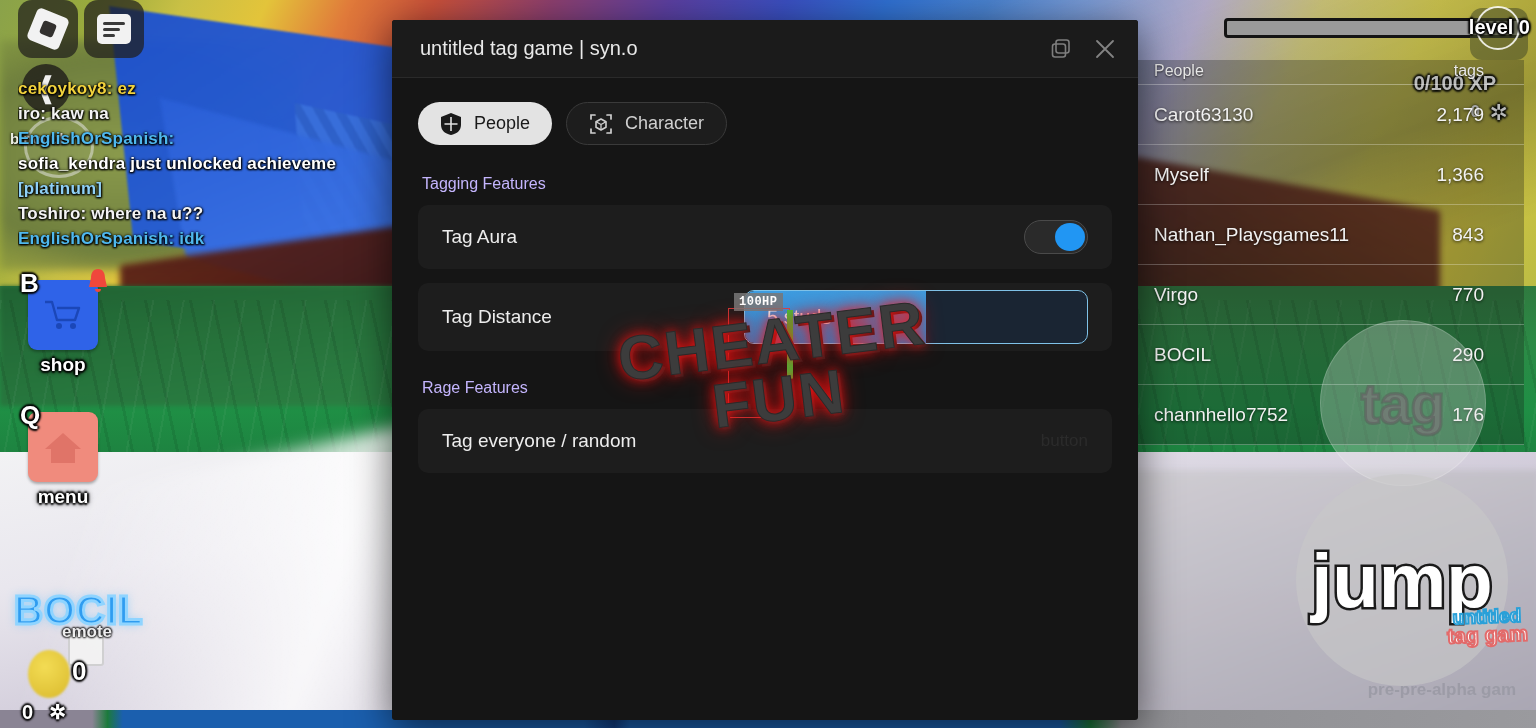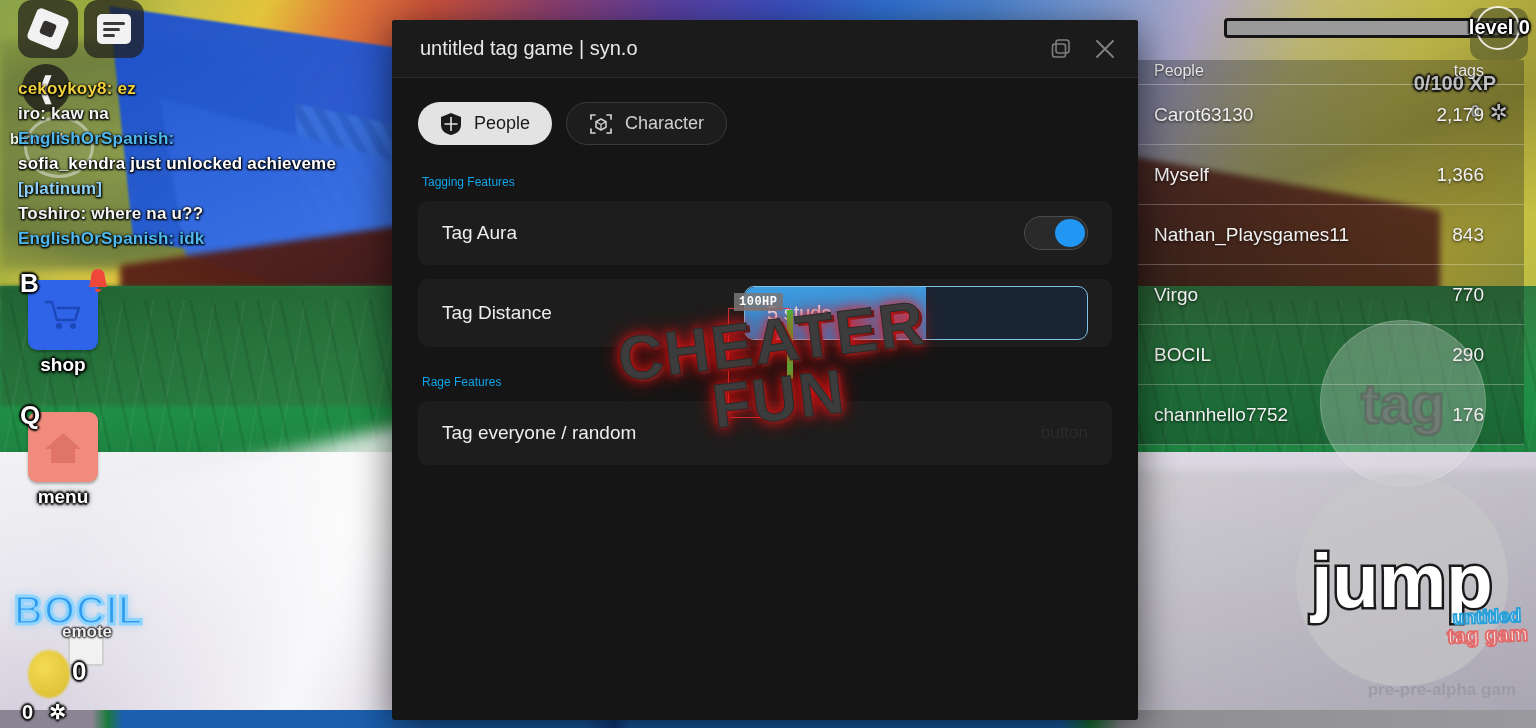--- a/index.html
+++ b/index.html
@@ -348,21 +348,21 @@
   .tabs { display:flex; gap:14px; margin-bottom:30px; }
   .tab {
     display:flex; align-items:center; gap:12px;
     height:43px; padding: 0 22px; border-radius:22px;
     font-size:18px; cursor:pointer;
   }
   .tab.active { background:#e3e3e3; color:#1a1a1a; }
   .tab.inactive { background:#1d1d1d; color:#cfcfcf; border:1px solid #3a3a3a; }
   .tab svg { display:block; }
 
-  .sec-label { color:#0ea5e9; font-size:12px; margin: 0 0 12px 4px; }
+  .sec-label { color:#c4b5fd; font-size:16px; margin: 0 0 12px 4px; }
   .row {
     background:#1d1d1d; border-radius:10px; height:64px;
     display:flex; align-items:center; padding: 0 24px;
     margin-bottom:14px; position:relative;
   }
   .row .rl { color:#ededed; font-size:19px; flex:1; }
   .row-tall { height:68px; }
 
   .switch {
     width:64px; height:34px; border-radius:17px; background:#2a2a2a;

